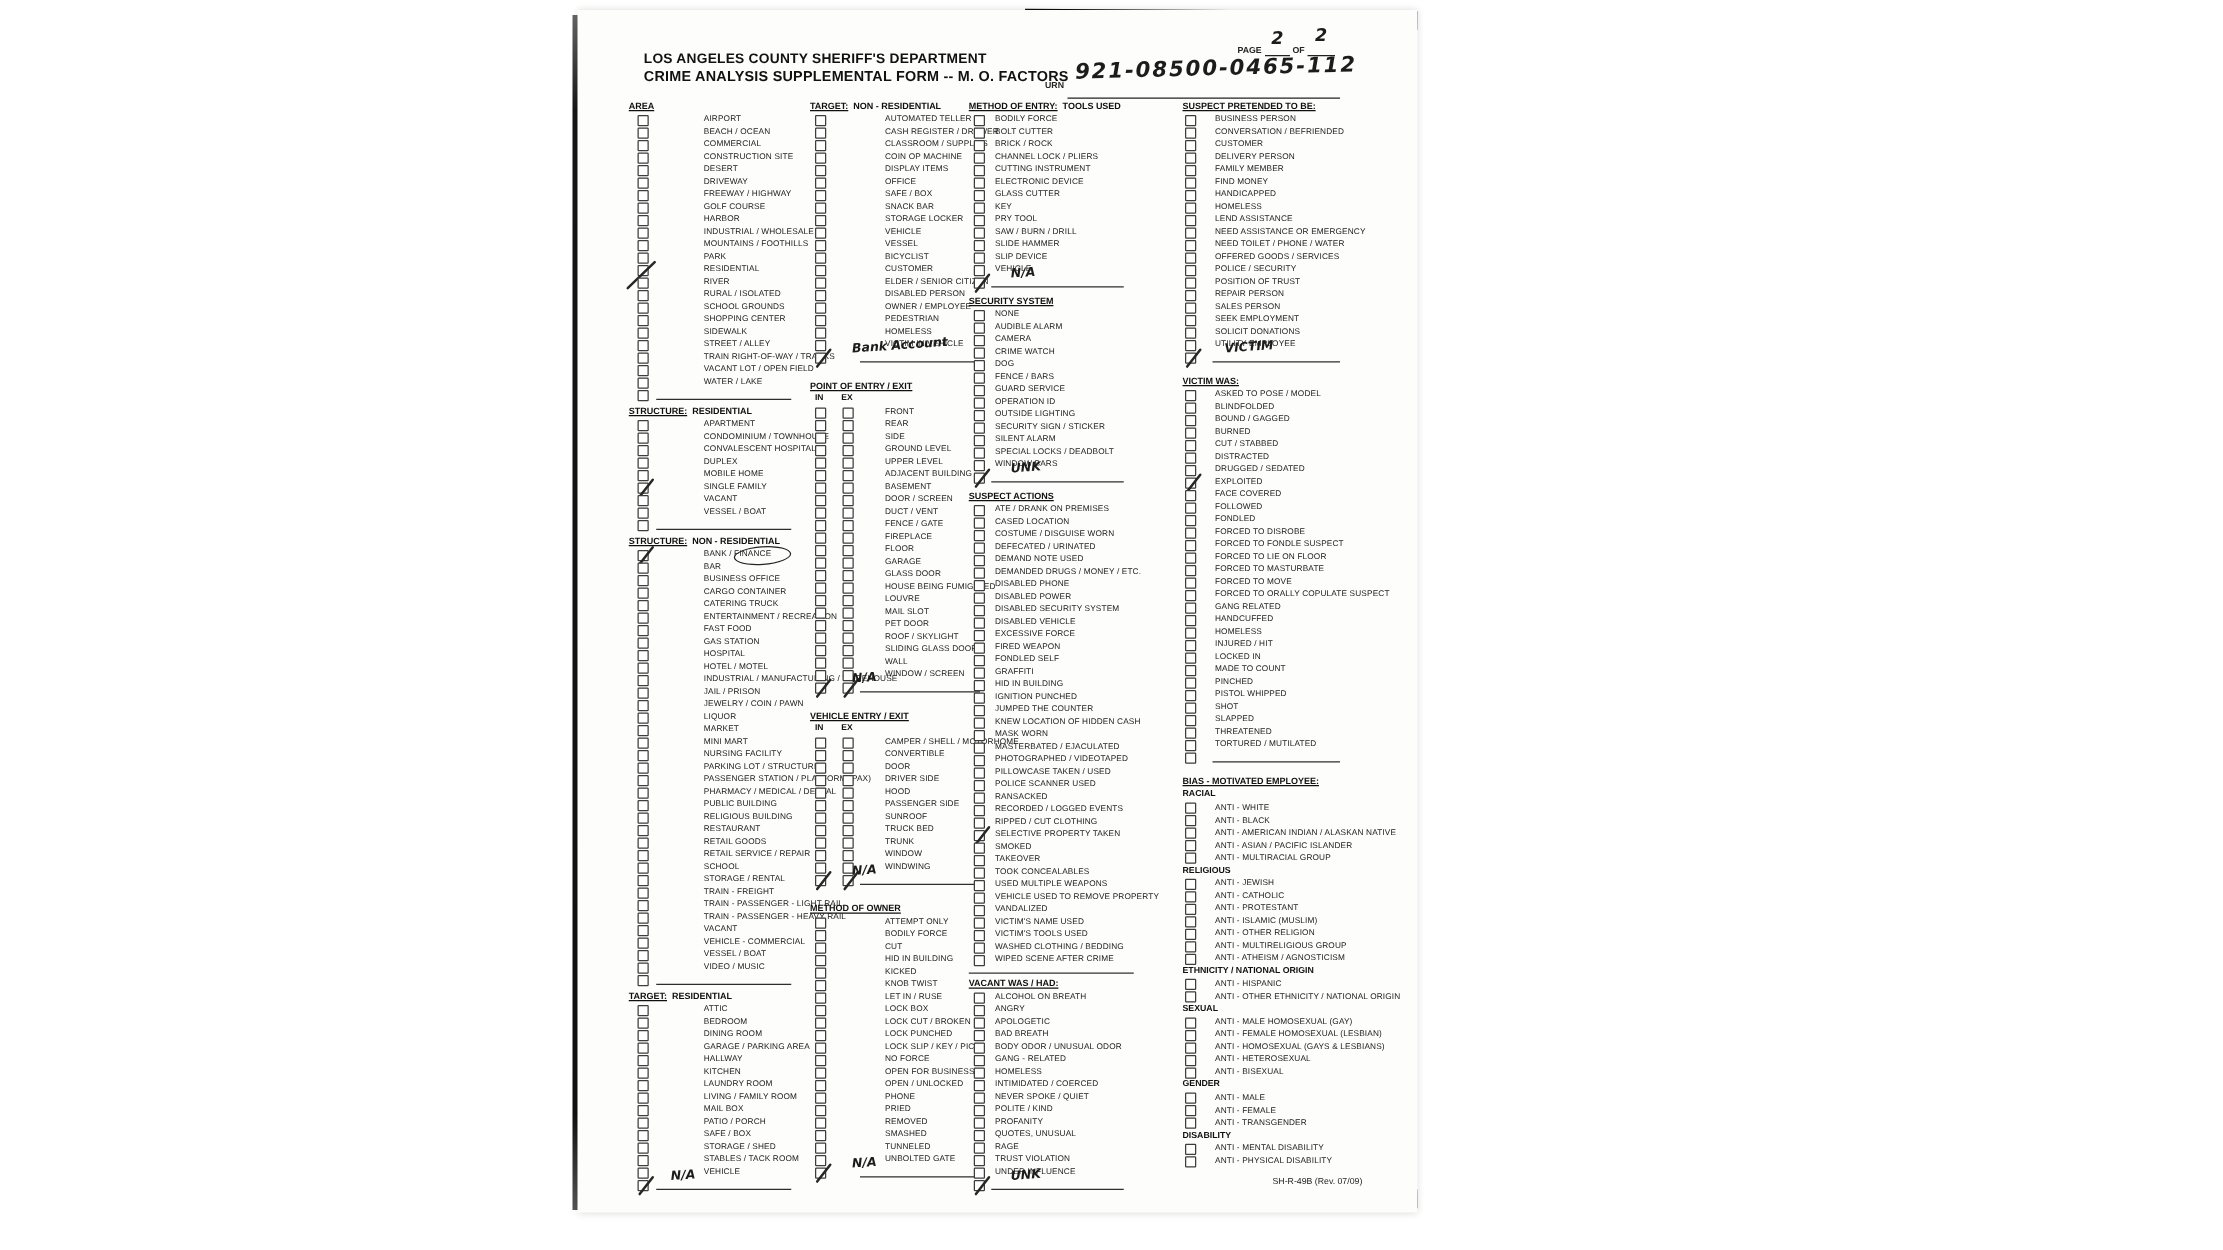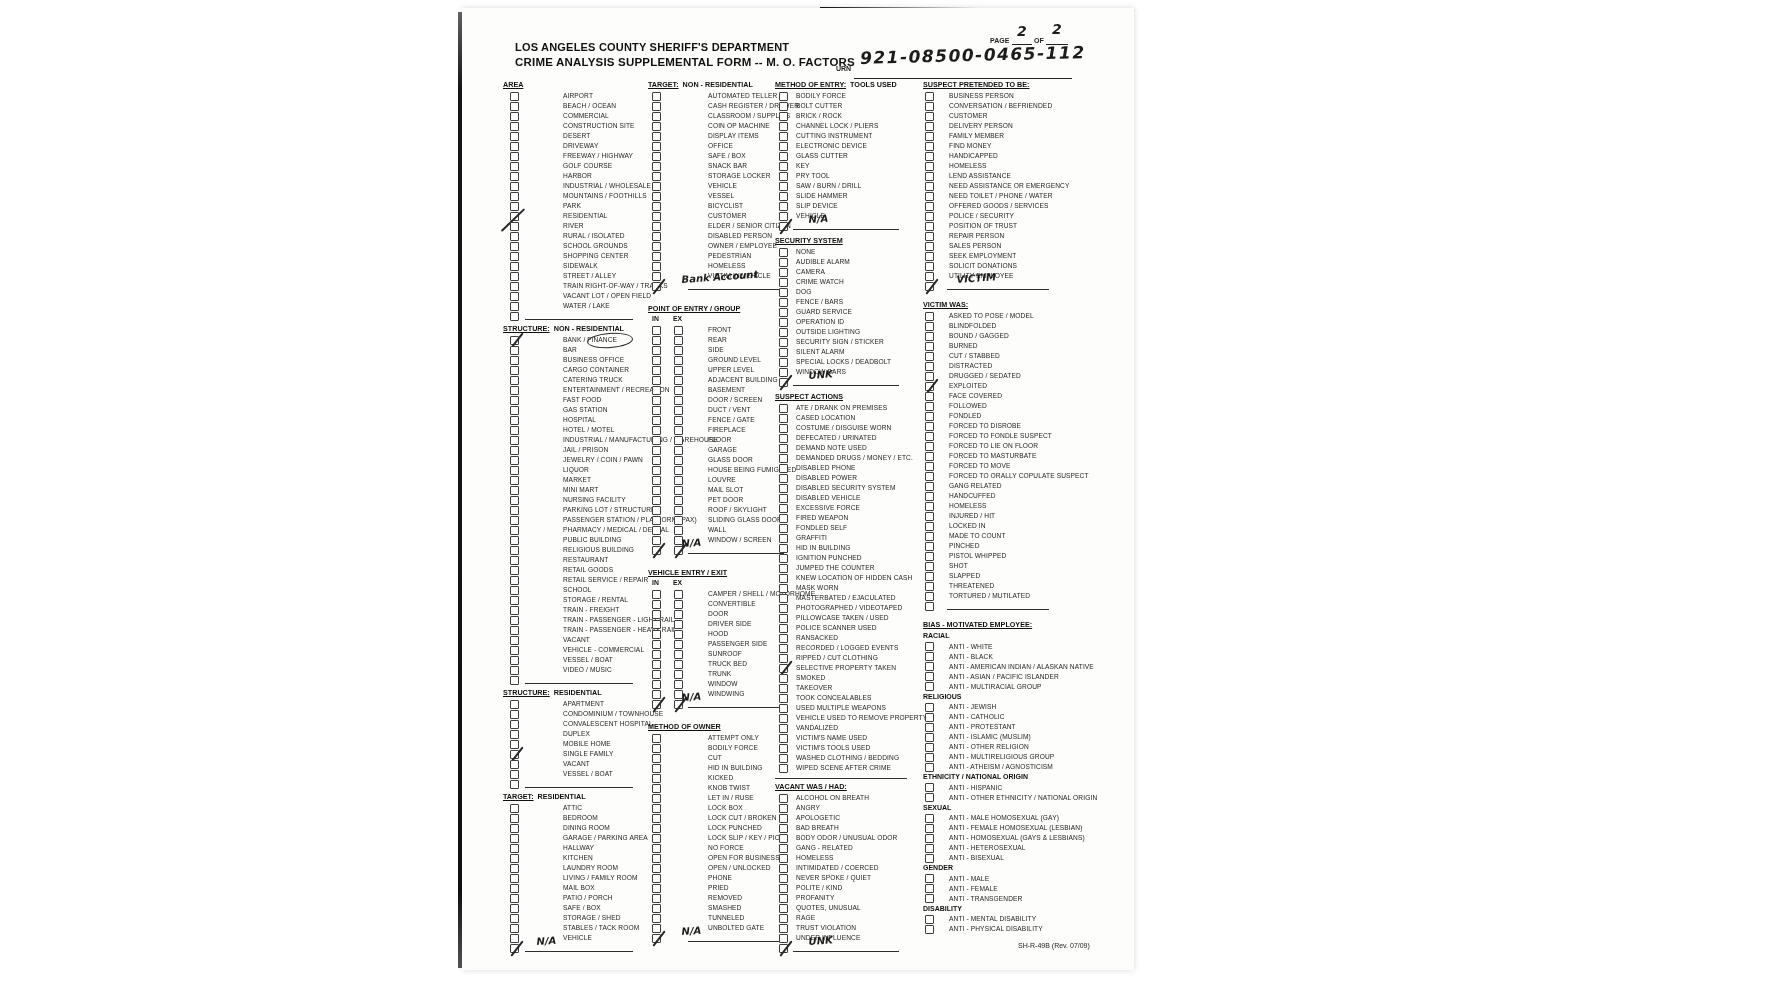--- a/index.html
+++ b/index.html
@@ -24,21 +24,21 @@
   .hw{font-family:"DejaVu Sans",sans-serif;font-style:italic;font-weight:bold;color:#1c1c1c;}
   .urn-value{position:absolute;left:398px;top:37px;font-size:17px;letter-spacing:1.5px;transform:rotate(-1.5deg);white-space:nowrap;}
   .pg-num{position:absolute;left:555px;top:15px;font-size:14px;}
   .pg-total{position:absolute;left:590px;top:13px;font-size:14px;}
   .footer{position:absolute;left:556px;top:934px;font-size:7px;color:#222;}
   
   .col{position:absolute;top:72px;}
   .c1{left:41px;width:145px;}
   .c2{left:186px;width:145px;}
   .c3{left:313px;width:140px;}
-  .c4{left:461px;width:200px;}
+  .c4{left:484px;width:200px;}
   .c1 .section{margin-bottom:3px;}
   .c2 .section{margin-bottom:13px;}
   .c3 .section{margin-bottom:5px;}
   .c4 .section{margin-bottom:9px;}
   .sec-head{font-size:7.2px;font-weight:bold;color:#101010;margin:0 0 2px 0;line-height:9px;white-space:nowrap;}
   .sec-title{text-decoration:underline;}
   .sec-sub{margin-left:4px;}
   .toprule{border-top:1px solid #333;width:132px;margin:1px 0 3px 0;}
   .inex{position:relative;height:10px;font-size:6.8px;font-weight:bold;color:#111;}
   .inex .in{position:absolute;left:4px;} .inex .ex{position:absolute;left:25px;}
@@ -175,199 +175,199 @@
           <div class="row">
             <span class="box"></span>
             <span class="lbl">WATER / LAKE</span>
           </div>
           <div class="row other">
             <span class="box"></span>
             <span class="wline"></span>
           </div>
         </div>
         <div class="section">
-          <div class="sec-head"><span class="sec-title">STRUCTURE:</span><span class="sec-sub">NON - RESIDENTIAL</span></div>
+          <div class="sec-head"><span class="sec-title">STRUCTURE:</span><span class="sec-sub">RESIDENTIAL</span></div>
+          <div class="row">
+            <span class="box"></span>
+            <span class="lbl">APARTMENT</span>
+          </div>
+          <div class="row">
+            <span class="box"></span>
+            <span class="lbl">CONDOMINIUM / TOWNHOUSE</span>
+          </div>
+          <div class="row">
+            <span class="box"></span>
+            <span class="lbl">CONVALESCENT HOSPITAL</span>
+          </div>
+          <div class="row">
+            <span class="box"></span>
+            <span class="lbl">DUPLEX</span>
+          </div>
+          <div class="row">
+            <span class="box"></span>
+            <span class="lbl">MOBILE HOME</span>
+          </div>
           <div class="row">
             <span class="box">
               <span class="slash"></span>
             </span>
-            <span class="lbl circled">BANK / FINANCE</span>
-          </div>
-          <div class="row">
-            <span class="box"></span>
-            <span class="lbl">BAR</span>
-          </div>
-          <div class="row">
-            <span class="box"></span>
-            <span class="lbl">BUSINESS OFFICE</span>
-          </div>
-          <div class="row">
-            <span class="box"></span>
-            <span class="lbl">CARGO CONTAINER</span>
-          </div>
-          <div class="row">
-            <span class="box"></span>
-            <span class="lbl">CATERING TRUCK</span>
-          </div>
-          <div class="row">
-            <span class="box"></span>
-            <span class="lbl">ENTERTAINMENT / RECREATION</span>
-          </div>
-          <div class="row">
-            <span class="box"></span>
-            <span class="lbl">FAST FOOD</span>
-          </div>
-          <div class="row">
-            <span class="box"></span>
-            <span class="lbl">GAS STATION</span>
-          </div>
-          <div class="row">
-            <span class="box"></span>
-            <span class="lbl">HOSPITAL</span>
-          </div>
-          <div class="row">
-            <span class="box"></span>
-            <span class="lbl">HOTEL / MOTEL</span>
-          </div>
-          <div class="row">
-            <span class="box"></span>
-            <span class="lbl">INDUSTRIAL / MANUFACTURING / WAREHOUSE</span>
-          </div>
-          <div class="row">
-            <span class="box"></span>
-            <span class="lbl">JAIL / PRISON</span>
-          </div>
-          <div class="row">
-            <span class="box"></span>
-            <span class="lbl">JEWELRY / COIN / PAWN</span>
-          </div>
-          <div class="row">
-            <span class="box"></span>
-            <span class="lbl">LIQUOR</span>
-          </div>
-          <div class="row">
-            <span class="box"></span>
-            <span class="lbl">MARKET</span>
-          </div>
-          <div class="row">
-            <span class="box"></span>
-            <span class="lbl">MINI MART</span>
-          </div>
-          <div class="row">
-            <span class="box"></span>
-            <span class="lbl">NURSING FACILITY</span>
-          </div>
-          <div class="row">
-            <span class="box"></span>
-            <span class="lbl">PARKING LOT / STRUCTURE</span>
-          </div>
-          <div class="row">
-            <span class="box"></span>
-            <span class="lbl">PASSENGER STATION / PLATFORM (PAX)</span>
-          </div>
-          <div class="row">
-            <span class="box"></span>
-            <span class="lbl">PHARMACY / MEDICAL / DENTAL</span>
-          </div>
-          <div class="row">
-            <span class="box"></span>
-            <span class="lbl">PUBLIC BUILDING</span>
-          </div>
-          <div class="row">
-            <span class="box"></span>
-            <span class="lbl">RELIGIOUS BUILDING</span>
-          </div>
-          <div class="row">
-            <span class="box"></span>
-            <span class="lbl">RESTAURANT</span>
-          </div>
-          <div class="row">
-            <span class="box"></span>
-            <span class="lbl">RETAIL GOODS</span>
-          </div>
-          <div class="row">
-            <span class="box"></span>
-            <span class="lbl">RETAIL SERVICE / REPAIR</span>
-          </div>
-          <div class="row">
-            <span class="box"></span>
-            <span class="lbl">SCHOOL</span>
-          </div>
-          <div class="row">
-            <span class="box"></span>
-            <span class="lbl">STORAGE / RENTAL</span>
-          </div>
-          <div class="row">
-            <span class="box"></span>
-            <span class="lbl">TRAIN - FREIGHT</span>
-          </div>
-          <div class="row">
-            <span class="box"></span>
-            <span class="lbl">TRAIN - PASSENGER - LIGHT RAIL</span>
-          </div>
-          <div class="row">
-            <span class="box"></span>
-            <span class="lbl">TRAIN - PASSENGER - HEAVY RAIL</span>
+            <span class="lbl">SINGLE FAMILY</span>
           </div>
           <div class="row">
             <span class="box"></span>
             <span class="lbl">VACANT</span>
           </div>
           <div class="row">
             <span class="box"></span>
-            <span class="lbl">VEHICLE - COMMERCIAL</span>
-          </div>
-          <div class="row">
-            <span class="box"></span>
             <span class="lbl">VESSEL / BOAT</span>
-          </div>
-          <div class="row">
-            <span class="box"></span>
-            <span class="lbl">VIDEO / MUSIC</span>
           </div>
           <div class="row other">
             <span class="box"></span>
             <span class="wline"></span>
           </div>
         </div>
         <div class="section">
-          <div class="sec-head"><span class="sec-title">STRUCTURE:</span><span class="sec-sub">RESIDENTIAL</span></div>
-          <div class="row">
-            <span class="box"></span>
-            <span class="lbl">APARTMENT</span>
-          </div>
-          <div class="row">
-            <span class="box"></span>
-            <span class="lbl">CONDOMINIUM / TOWNHOUSE</span>
-          </div>
-          <div class="row">
-            <span class="box"></span>
-            <span class="lbl">CONVALESCENT HOSPITAL</span>
-          </div>
-          <div class="row">
-            <span class="box"></span>
-            <span class="lbl">DUPLEX</span>
-          </div>
-          <div class="row">
-            <span class="box"></span>
-            <span class="lbl">MOBILE HOME</span>
-          </div>
+          <div class="sec-head"><span class="sec-title">STRUCTURE:</span><span class="sec-sub">NON - RESIDENTIAL</span></div>
           <div class="row">
             <span class="box">
               <span class="slash"></span>
             </span>
-            <span class="lbl">SINGLE FAMILY</span>
+            <span class="lbl circled">BANK / FINANCE</span>
+          </div>
+          <div class="row">
+            <span class="box"></span>
+            <span class="lbl">BAR</span>
+          </div>
+          <div class="row">
+            <span class="box"></span>
+            <span class="lbl">BUSINESS OFFICE</span>
+          </div>
+          <div class="row">
+            <span class="box"></span>
+            <span class="lbl">CARGO CONTAINER</span>
+          </div>
+          <div class="row">
+            <span class="box"></span>
+            <span class="lbl">CATERING TRUCK</span>
+          </div>
+          <div class="row">
+            <span class="box"></span>
+            <span class="lbl">ENTERTAINMENT / RECREATION</span>
+          </div>
+          <div class="row">
+            <span class="box"></span>
+            <span class="lbl">FAST FOOD</span>
+          </div>
+          <div class="row">
+            <span class="box"></span>
+            <span class="lbl">GAS STATION</span>
+          </div>
+          <div class="row">
+            <span class="box"></span>
+            <span class="lbl">HOSPITAL</span>
+          </div>
+          <div class="row">
+            <span class="box"></span>
+            <span class="lbl">HOTEL / MOTEL</span>
+          </div>
+          <div class="row">
+            <span class="box"></span>
+            <span class="lbl">INDUSTRIAL / MANUFACTURING / WAREHOUSE</span>
+          </div>
+          <div class="row">
+            <span class="box"></span>
+            <span class="lbl">JAIL / PRISON</span>
+          </div>
+          <div class="row">
+            <span class="box"></span>
+            <span class="lbl">JEWELRY / COIN / PAWN</span>
+          </div>
+          <div class="row">
+            <span class="box"></span>
+            <span class="lbl">LIQUOR</span>
+          </div>
+          <div class="row">
+            <span class="box"></span>
+            <span class="lbl">MARKET</span>
+          </div>
+          <div class="row">
+            <span class="box"></span>
+            <span class="lbl">MINI MART</span>
+          </div>
+          <div class="row">
+            <span class="box"></span>
+            <span class="lbl">NURSING FACILITY</span>
+          </div>
+          <div class="row">
+            <span class="box"></span>
+            <span class="lbl">PARKING LOT / STRUCTURE</span>
+          </div>
+          <div class="row">
+            <span class="box"></span>
+            <span class="lbl">PASSENGER STATION / PLATFORM (PAX)</span>
+          </div>
+          <div class="row">
+            <span class="box"></span>
+            <span class="lbl">PHARMACY / MEDICAL / DENTAL</span>
+          </div>
+          <div class="row">
+            <span class="box"></span>
+            <span class="lbl">PUBLIC BUILDING</span>
+          </div>
+          <div class="row">
+            <span class="box"></span>
+            <span class="lbl">RELIGIOUS BUILDING</span>
+          </div>
+          <div class="row">
+            <span class="box"></span>
+            <span class="lbl">RESTAURANT</span>
+          </div>
+          <div class="row">
+            <span class="box"></span>
+            <span class="lbl">RETAIL GOODS</span>
+          </div>
+          <div class="row">
+            <span class="box"></span>
+            <span class="lbl">RETAIL SERVICE / REPAIR</span>
+          </div>
+          <div class="row">
+            <span class="box"></span>
+            <span class="lbl">SCHOOL</span>
+          </div>
+          <div class="row">
+            <span class="box"></span>
+            <span class="lbl">STORAGE / RENTAL</span>
+          </div>
+          <div class="row">
+            <span class="box"></span>
+            <span class="lbl">TRAIN - FREIGHT</span>
+          </div>
+          <div class="row">
+            <span class="box"></span>
+            <span class="lbl">TRAIN - PASSENGER - LIGHT RAIL</span>
+          </div>
+          <div class="row">
+            <span class="box"></span>
+            <span class="lbl">TRAIN - PASSENGER - HEAVY RAIL</span>
           </div>
           <div class="row">
             <span class="box"></span>
             <span class="lbl">VACANT</span>
           </div>
           <div class="row">
             <span class="box"></span>
+            <span class="lbl">VEHICLE - COMMERCIAL</span>
+          </div>
+          <div class="row">
+            <span class="box"></span>
             <span class="lbl">VESSEL / BOAT</span>
+          </div>
+          <div class="row">
+            <span class="box"></span>
+            <span class="lbl">VIDEO / MUSIC</span>
           </div>
           <div class="row other">
             <span class="box"></span>
             <span class="wline"></span>
           </div>
         </div>
         <div class="section">
           <div class="sec-head"><span class="sec-title">TARGET:</span><span class="sec-sub">RESIDENTIAL</span></div>
           <div class="row">
             <span class="box"></span>
@@ -515,21 +515,21 @@
           </div>
           <div class="row other">
             <span class="box">
               <span class="slash"></span>
             </span>
             <span class="wline"></span>
             <span class="hw">Bank Account</span>
           </div>
         </div>
         <div class="section">
-          <div class="sec-head"><span class="sec-title">POINT OF ENTRY / GROUP</span></div>
+          <div class="sec-head"><span class="sec-title">POINT OF ENTRY / EXIT</span></div>
           <div class="inex">
             <span class="in">IN</span>
             <span class="ex">EX</span>
           </div>
           <div class="row">
             <span class="box"></span>
             <span class="box ex"></span>
             <span class="lbl">FRONT</span>
           </div>
           <div class="row">

